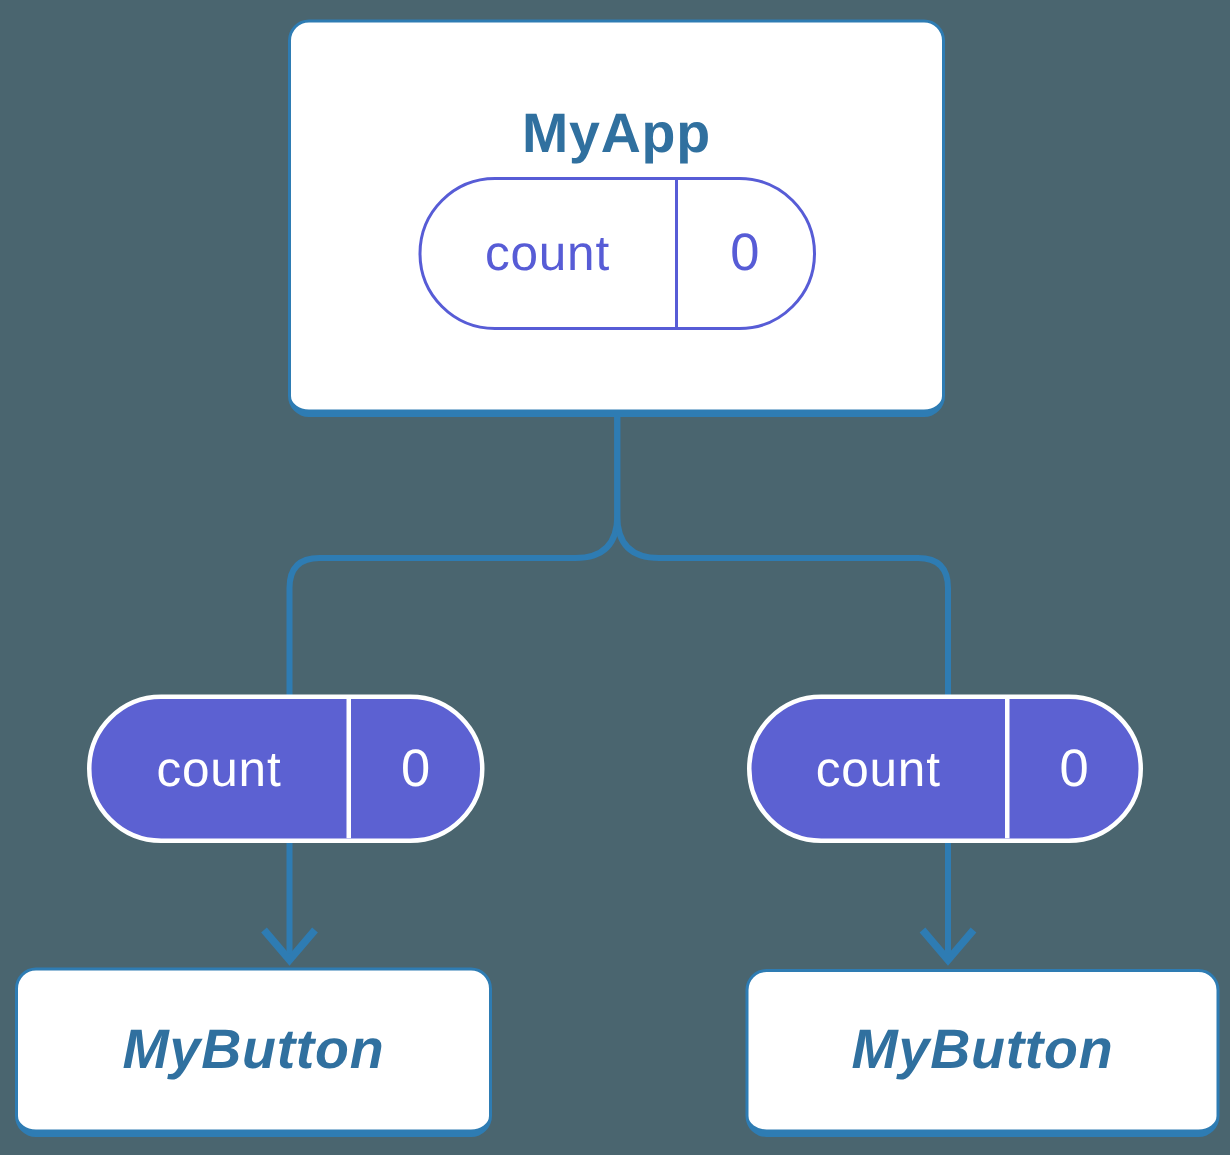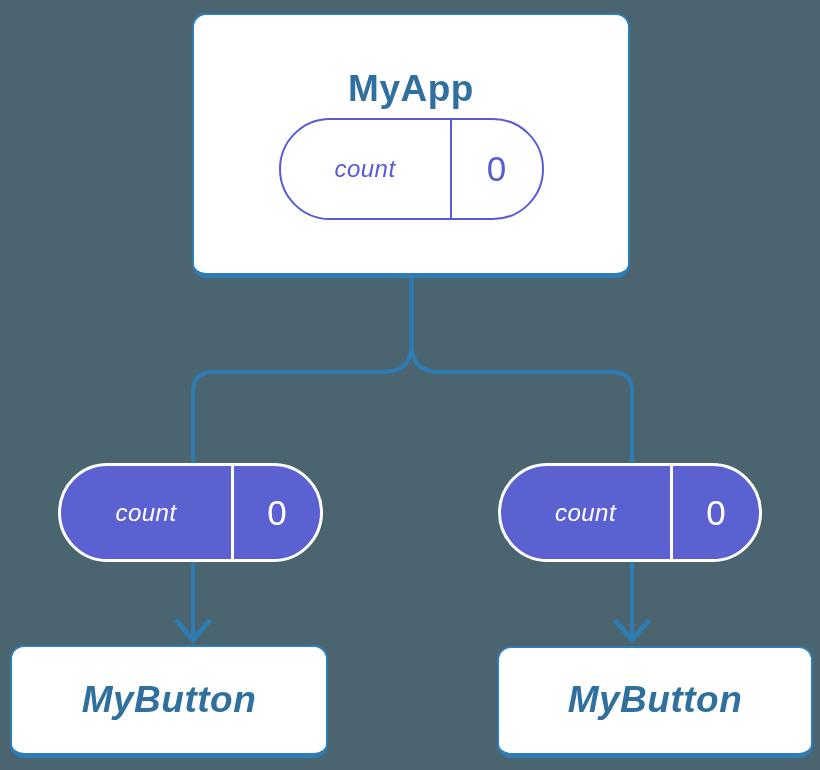--- a/index.html
+++ b/index.html
@@ -83,23 +83,22 @@
   .child-pill.left  { left: 58px;  top: 463px; }
   .child-pill.right { left: 498px; top: 463px; width: 264px; }
 
   .pill .cell {
     display: flex;
     align-items: center;
     justify-content: center;
   }
   .pill .label {
     flex: 1;
-    font-size: 24px;
+    font-size: 33px;
     letter-spacing: 0.5px;
-    font-style: italic;
   }
   .pill .value { font-size: 35px; }
   .root-pill .value  { width: 90px; }
   .child-pill .value { width: 86px; }
   .root-pill .divider  { width: 2px; background: #575CD6; }
   .child-pill .divider { width: 3px; background: #FFFFFF; }
 </style>
 </head>
 <body>
 

